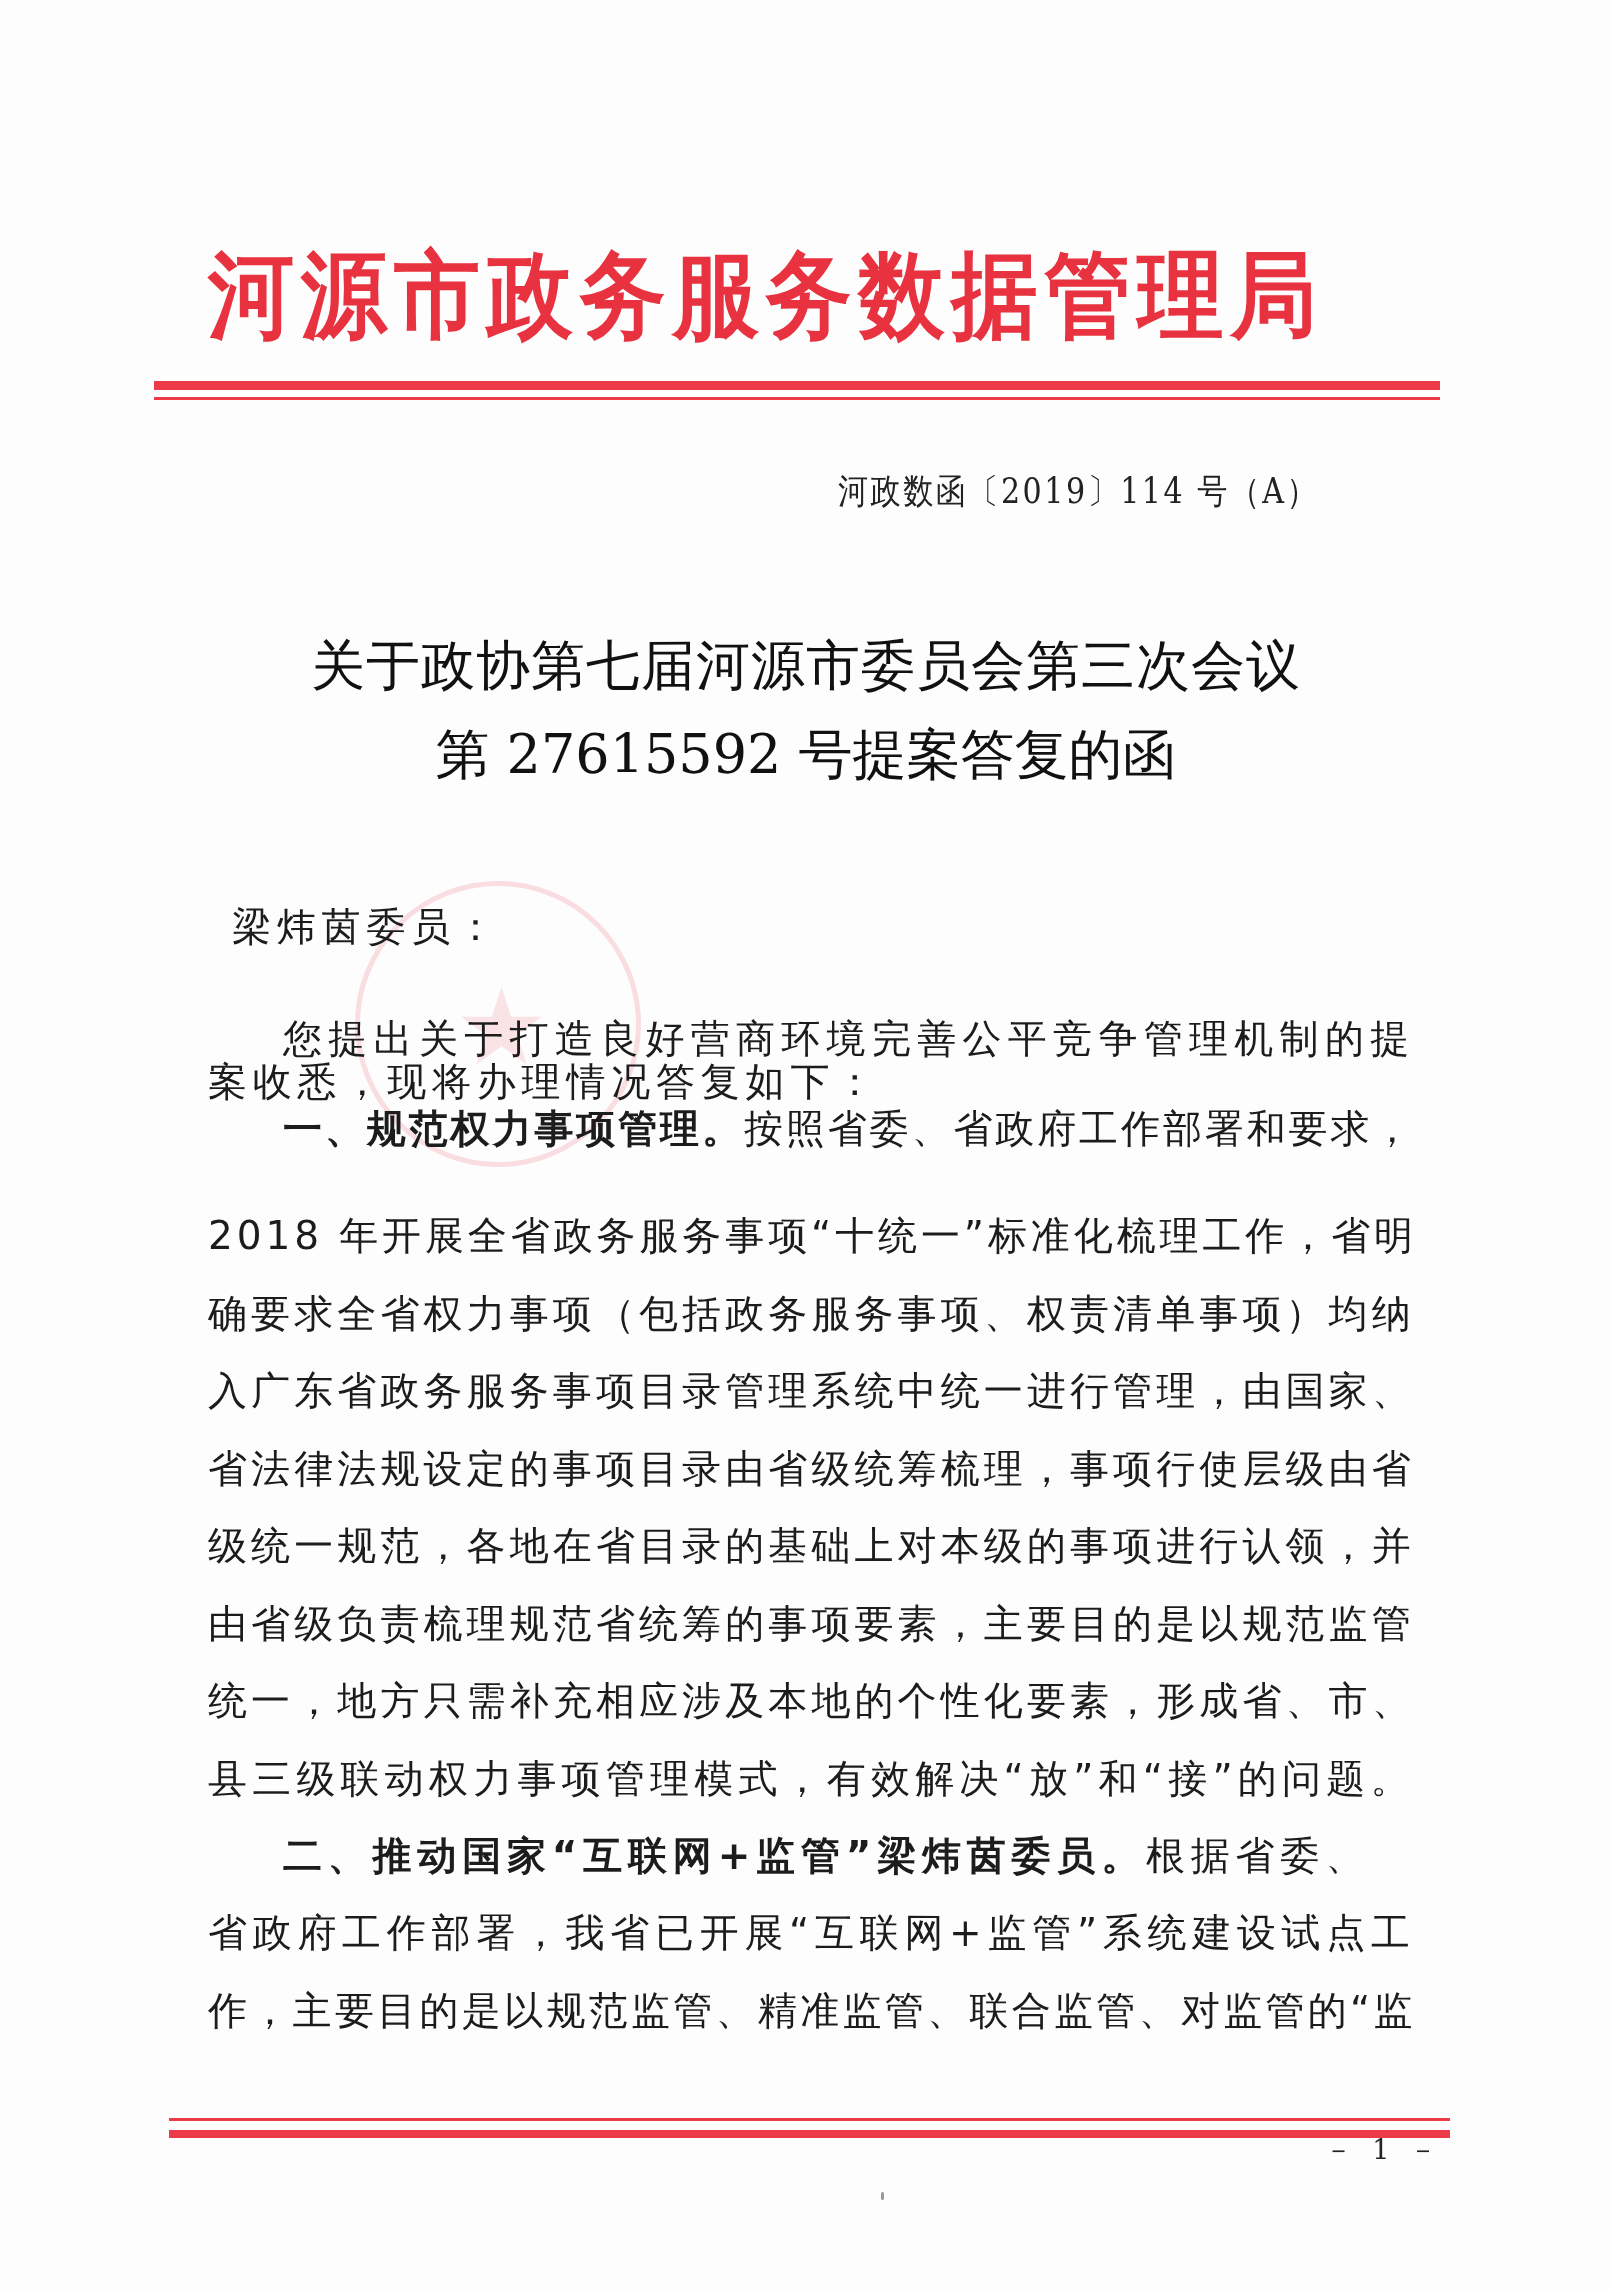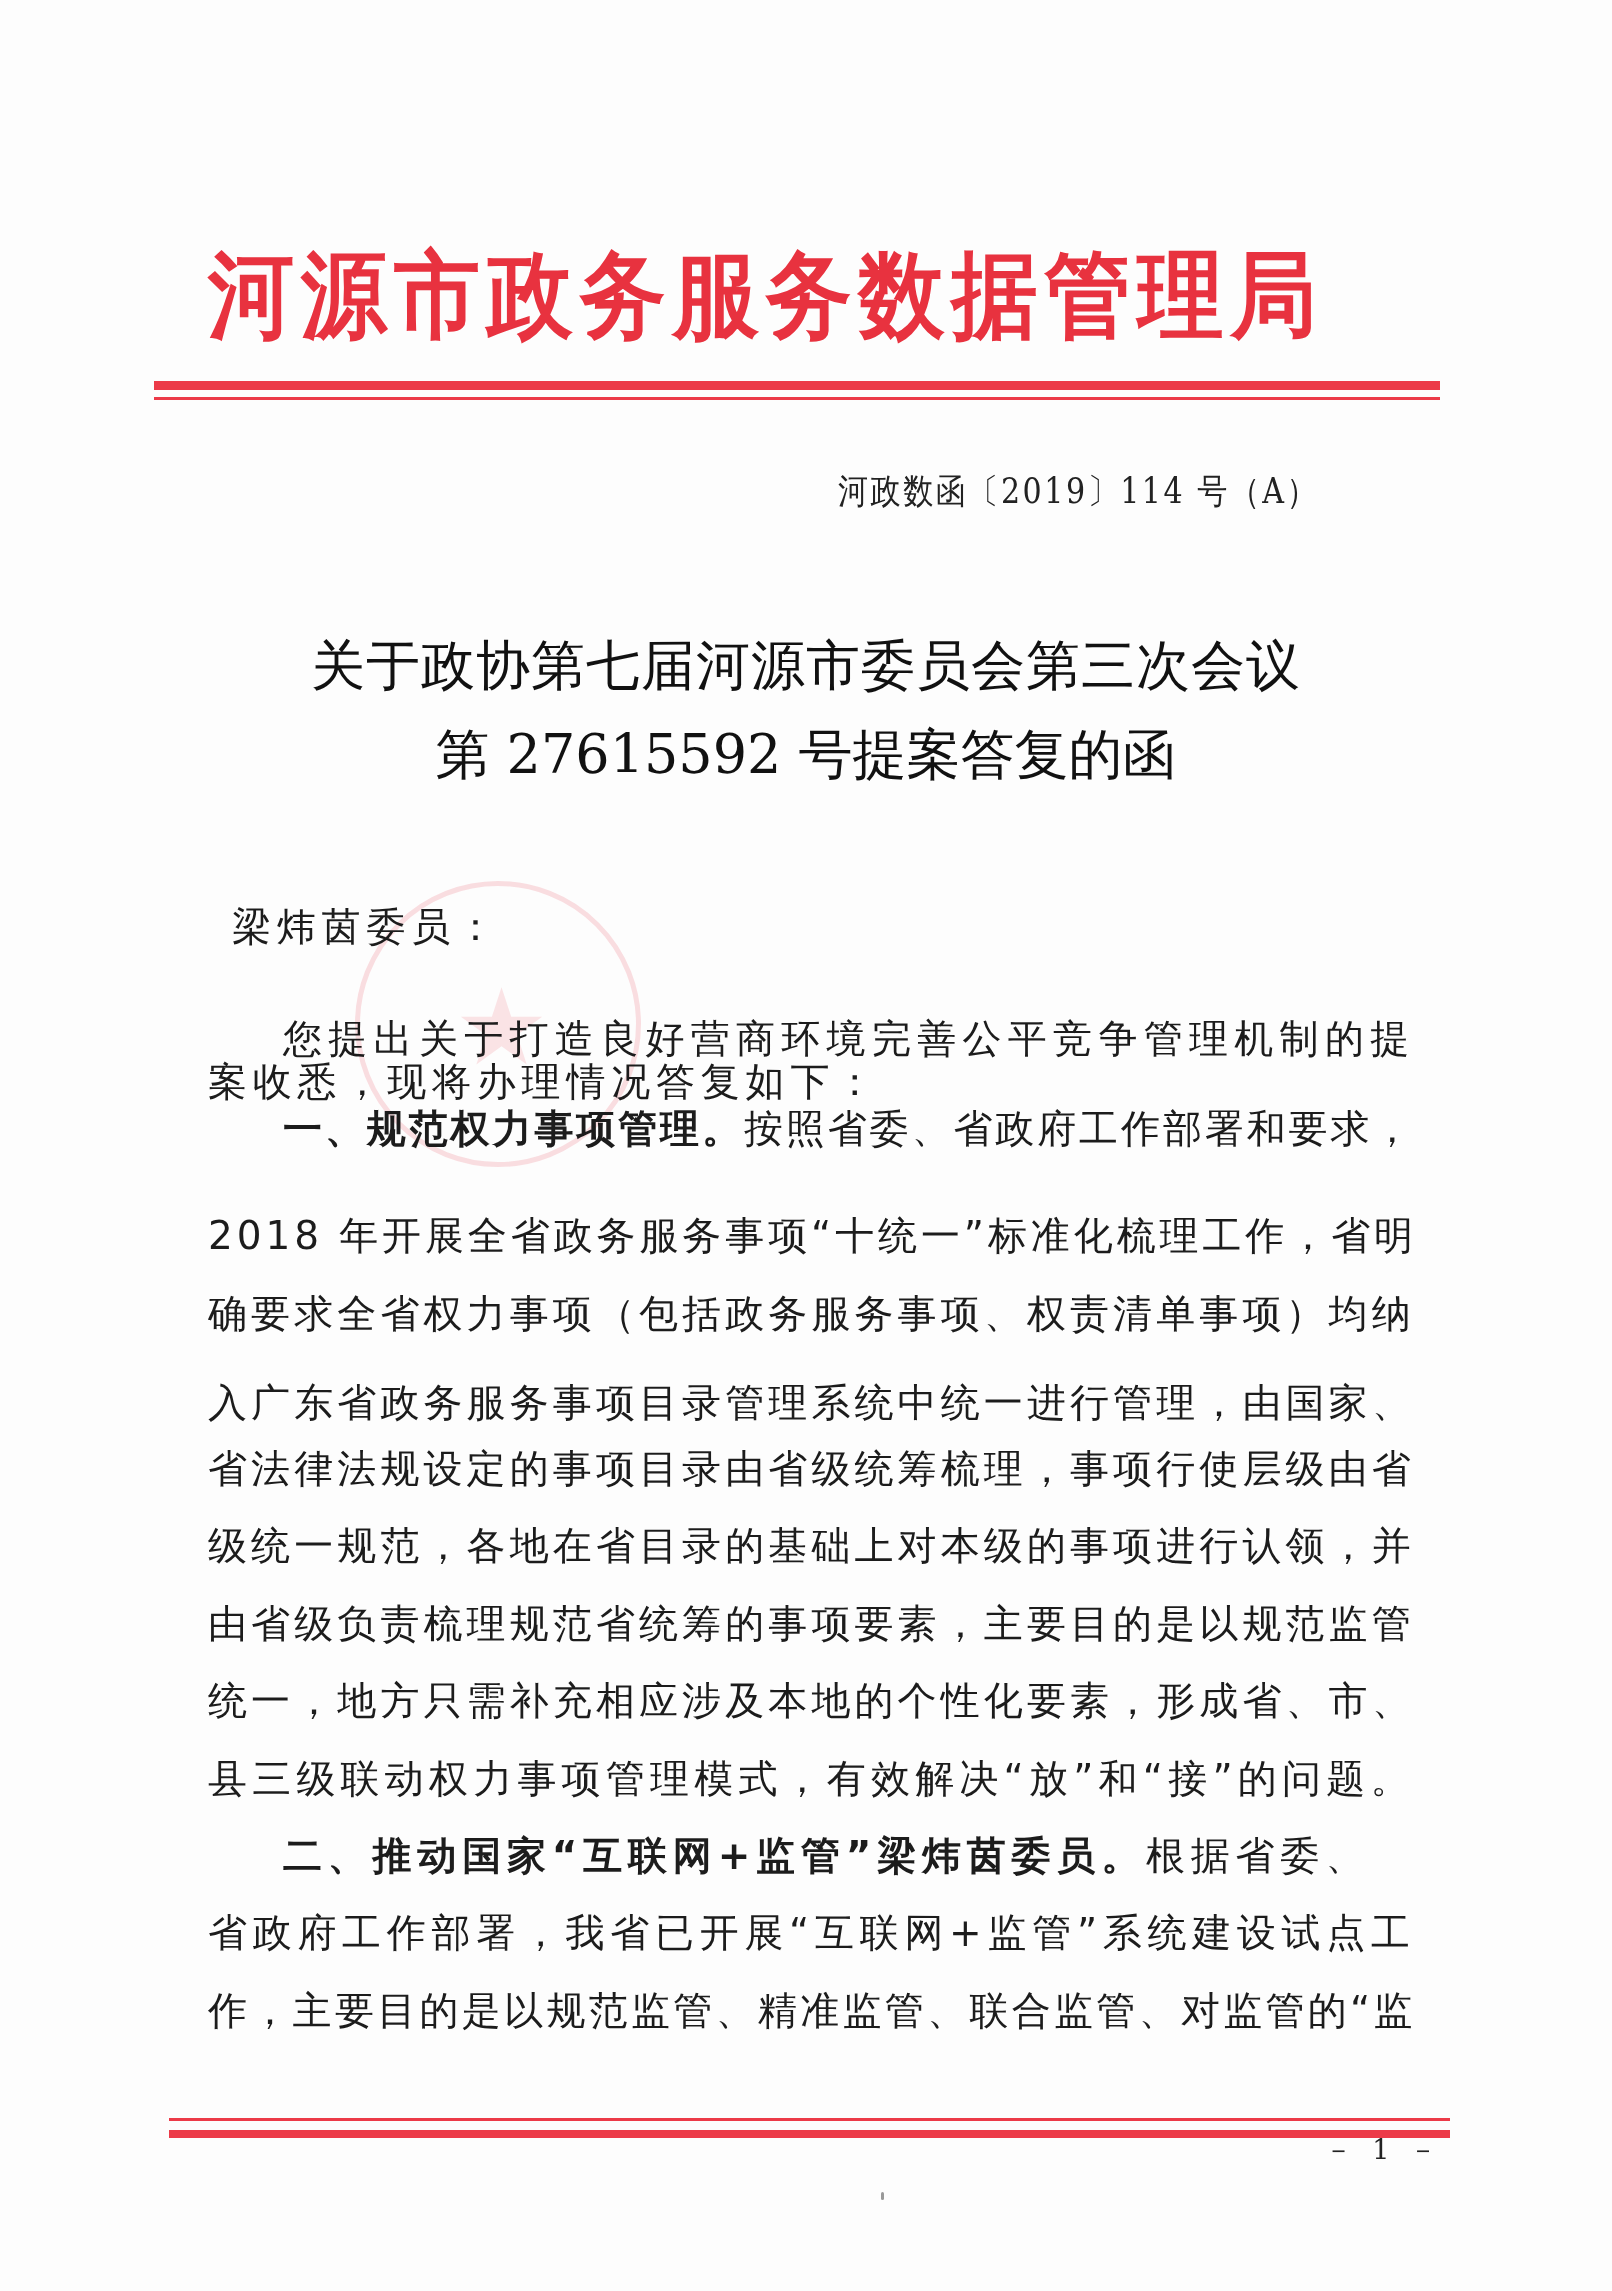--- a/index.html
+++ b/index.html
@@ -79,21 +79,21 @@
   <div class="body-line" style="top:898px;margin-left:24px;">
     <span class="txt" style="letter-spacing:5.8px;">梁炜茵委员：</span>
   </div>
 
   <div id="body-lines">
       <div class="body-line" style="top: 975px; margin-top: 35px;"><span class="txt indent" style="letter-spacing: 6.3px;"><span>您提出关于打造良好营商环境完善公平竞争管理机制的提</span></span></div>
       <div class="body-line" style="top: 1053px;"><span class="txt" style="letter-spacing: 5.8px;"><span>案收悉，现将办理情况答复如下：</span></span></div>
       <div class="body-line" style="top: 1100px;"><span class="txt indent" style="letter-spacing: 2.9px;"><span class="bold">一、规范权力事项管理。</span><span>按照省委、省政府工作部署和要求，</span></span></div>
       <div class="body-line" style="top: 1207px;"><span class="txt" style="letter-spacing: 3.9px;"><span>2018 年开展全省政务服务事项“十统一”标准化梳理工作，省明</span></span></div>
       <div class="body-line" style="top: 1285px;"><span class="txt" style="letter-spacing: 4.1px; text-align: center;"><span>确要求全省权力事项（包括政务服务事项、权责清单事项）均纳</span></span></div>
-      <div class="body-line" style="top: 1362px; margin-top: 12px;"><span class="txt" style="letter-spacing: 4.1px;"><span>入广东省政务服务事项目录管理系统中统一进行管理，由国家、</span></span></div>
+      <div class="body-line" style="top: 1362px;"><span class="txt" style="letter-spacing: 4.1px;"><span>入广东省政务服务事项目录管理系统中统一进行管理，由国家、</span></span></div>
       <div class="body-line" style="top: 1440px;"><span class="txt" style="letter-spacing: 4.1px;"><span>省法律法规设定的事项目录由省级统筹梳理，事项行使层级由省</span></span></div>
       <div class="body-line" style="top: 1517px;"><span class="txt" style="letter-spacing: 4.1px;"><span>级统一规范，各地在省目录的基础上对本级的事项进行认领，并</span></span></div>
       <div class="body-line" style="top: 1595px;"><span class="txt" style="letter-spacing: 4.1px;"><span>由省级负责梳理规范省统筹的事项要素，主要目的是以规范监管</span></span></div>
       <div class="body-line" style="top: 1672px;"><span class="txt" style="letter-spacing: 4.1px;"><span>统一，地方只需补充相应涉及本地的个性化要素，形成省、市、</span></span></div>
       <div class="body-line" style="top: 1750px;"><span class="txt" style="letter-spacing: 5.2px;"><span>县三级联动权力事项管理模式，有效解决“放”和“接”的问题。</span></span></div>
       <div class="body-line" style="top: 1827px;"><span class="txt indent" style="letter-spacing: 5.8px;"><span class="bold">二、推动国家“互联网+监管”梁炜茵委员。</span><span>根据省委、</span></span></div>
       <div class="body-line" style="top: 1904px;"><span class="txt" style="letter-spacing: 5.7px;"><span>省政府工作部署，我省已开展“互联网+监管”系统建设试点工</span></span></div>
       <div class="body-line" style="top: 1982px;"><span class="txt" style="letter-spacing: 3.3px;"><span>作，主要目的是以规范监管、精准监管、联合监管、对监管的“监</span></span></div>
     </div>
 

